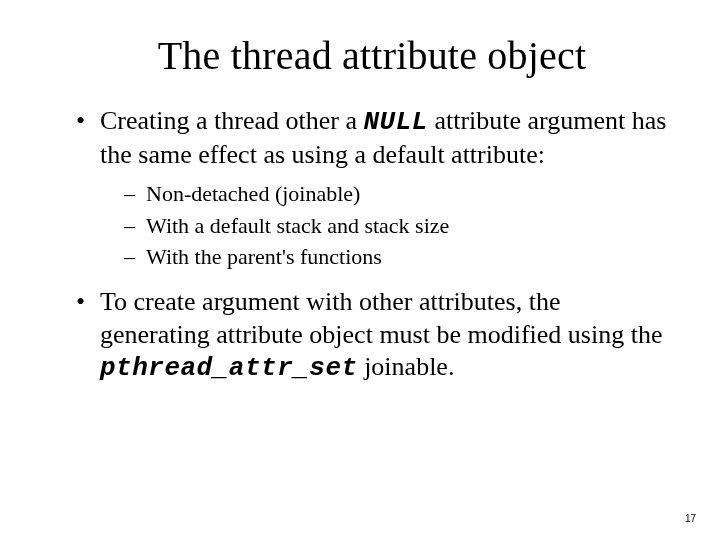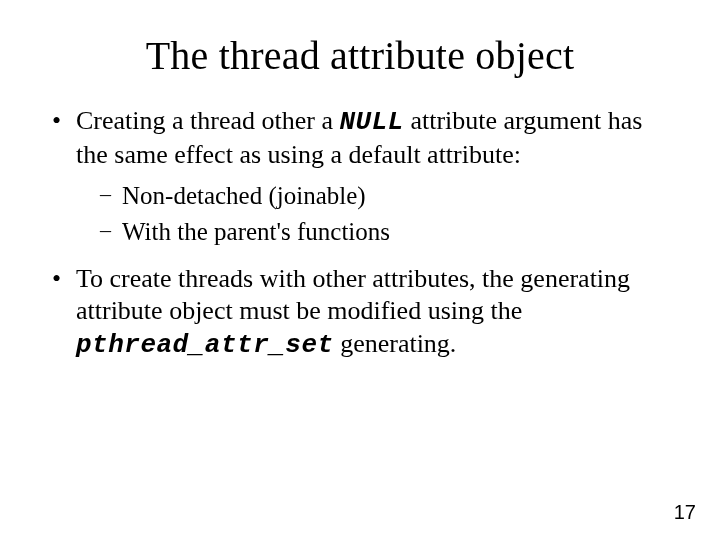--- a/index.html
+++ b/index.html
@@ -1,40 +1,41 @@
 <!DOCTYPE html>
 <html><head>
 <meta charset="utf-8">
 <style>
   * { margin: 0; padding: 0; box-sizing: border-box; }
   html, body { width: 720px; height: 540px; background: #fff; font-family: "Times New Roman", Times, serif; color: #000; }
-  .slide { position: relative; width: 720px; height: 540px; padding: 28px 48px 40px 48px; }
+  .slide { position: relative; width: 720px; height: 540px; padding: 28px 48px 40px 72px; }
   .title { text-align: center; font-size: 40px; font-weight: 400; margin-top: 4px; margin-bottom: 26px; letter-spacing: 0.2px; }
   .bullets { list-style: none; }
   .bullets > li { position: relative; font-size: 26px; line-height: 1.25; padding-left: 28px; margin-bottom: 12px; }
   .bullets > li::before { content: "•"; position: absolute; left: 4px; top: 0; font-size: 26px; }
   .sub { list-style: none; margin-top: 8px; margin-bottom: 14px; }
-  .sub > li { position: relative; font-size: 25px; line-height: 1.35; padding-left: 26px; margin-left: 20px; margin-bottom: 2px; }
+  .sub > li { position: relative; font-size: 22px; line-height: 1.35; padding-left: 26px; margin-left: 20px; margin-bottom: 2px; }
   .sub > li::before { content: "–"; position: absolute; left: 4px; top: 0; font-size: 22px; }
   .mono { font-family: "Courier New", Courier, monospace; font-weight: bold; letter-spacing: 0.5px; font-style: italic; }
-  .pagenum { position: absolute; right: 24px; bottom: 16px; font-family: Arial, Helvetica, sans-serif; font-size: 20px; color: #000; text-align: right; }
+  .pagenum { position: absolute; right: 24px; bottom: 16px; font-family: Arial, Helvetica, sans-serif; font-size: 10px; color: #000; text-align: right; }
 </style>
 </head>
 <body>
 
 <div class="slide">
   <h1 class="title">The thread attribute object</h1>
 
   <ul class="bullets">
     <li>
       <span>Creating a thread other a </span><span class="mono">NULL</span><span>  attribute argument has the same effect as using a default attribute:</span>
       <ul class="sub">
         <li>Non-detached (joinable)</li>
+        <li>With a default stack and stack size</li>
         <li>With the parent's functions</li>
       </ul>
     </li>
     <li>
-      <span>To create threads with other attributes, the generating attribute object must be modified using the </span><span class="mono">pthread_attr_set</span><span> generating.</span>
+      <span>To create argument with other attributes, the generating attribute object must be modified using the </span><span class="mono">pthread_attr_set</span><span> joinable.</span>
     </li>
   </ul>
 
   <div class="pagenum">17</div>
 </div>
 
 </body></html>

